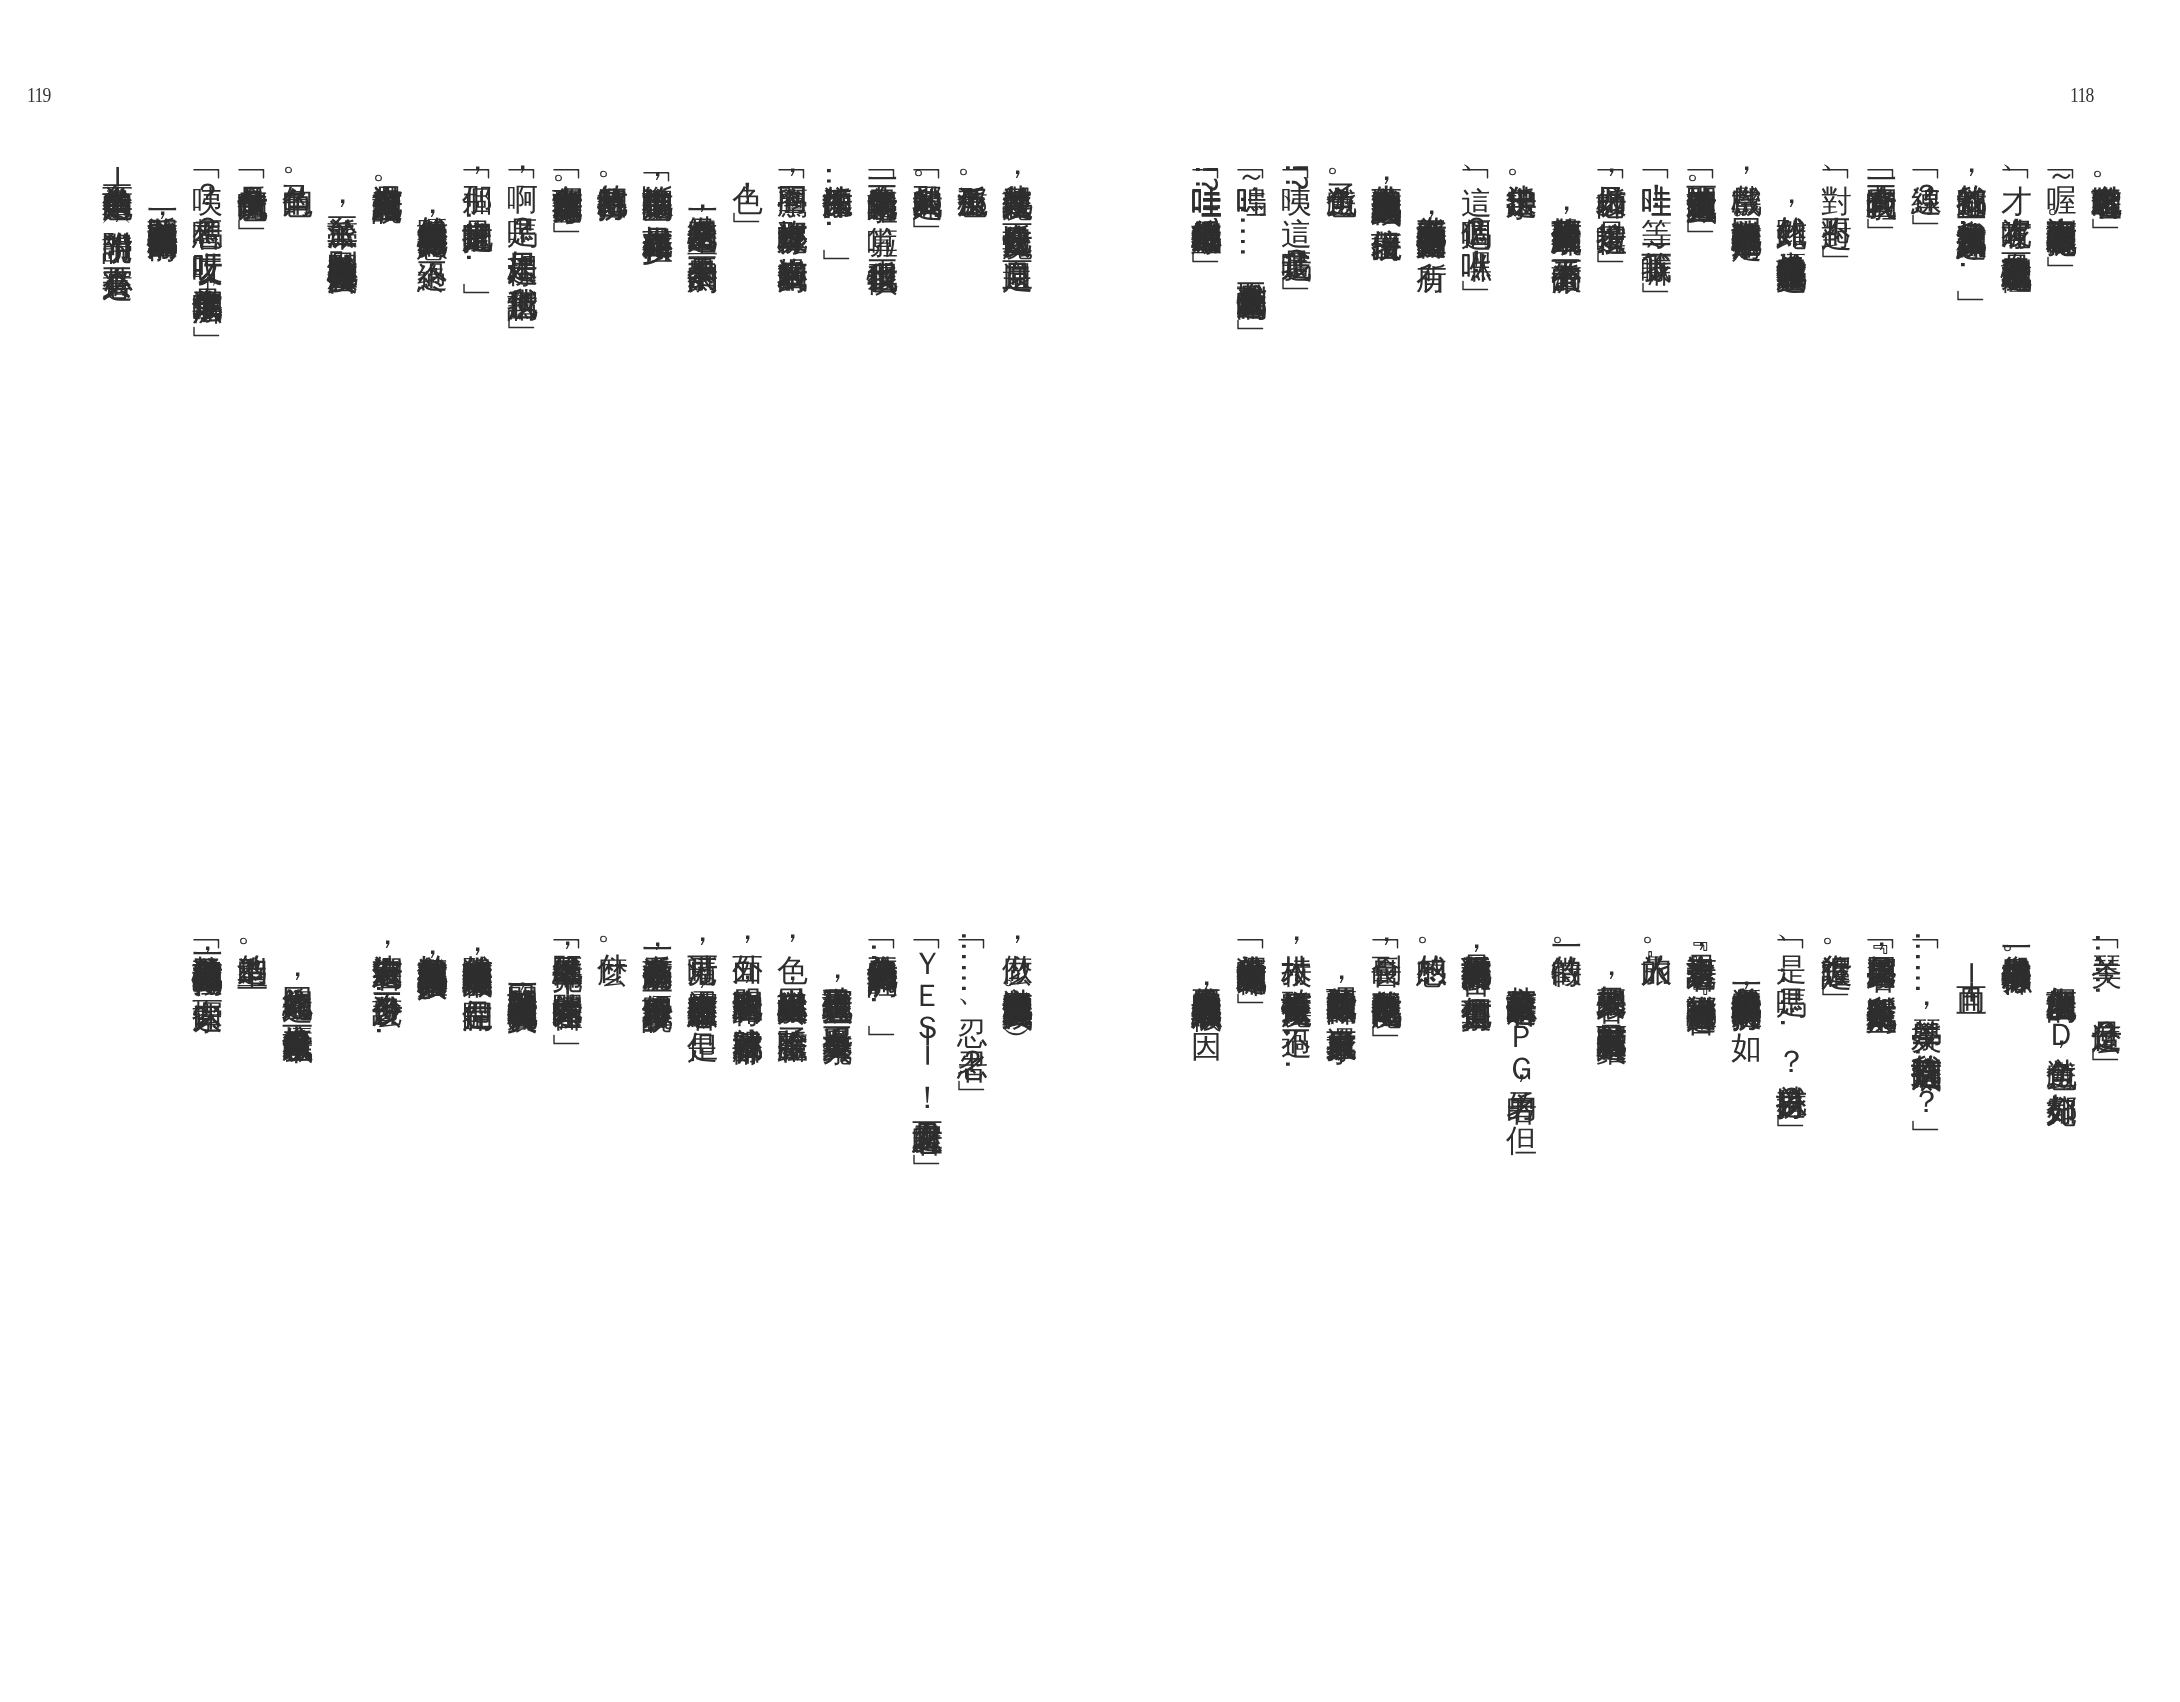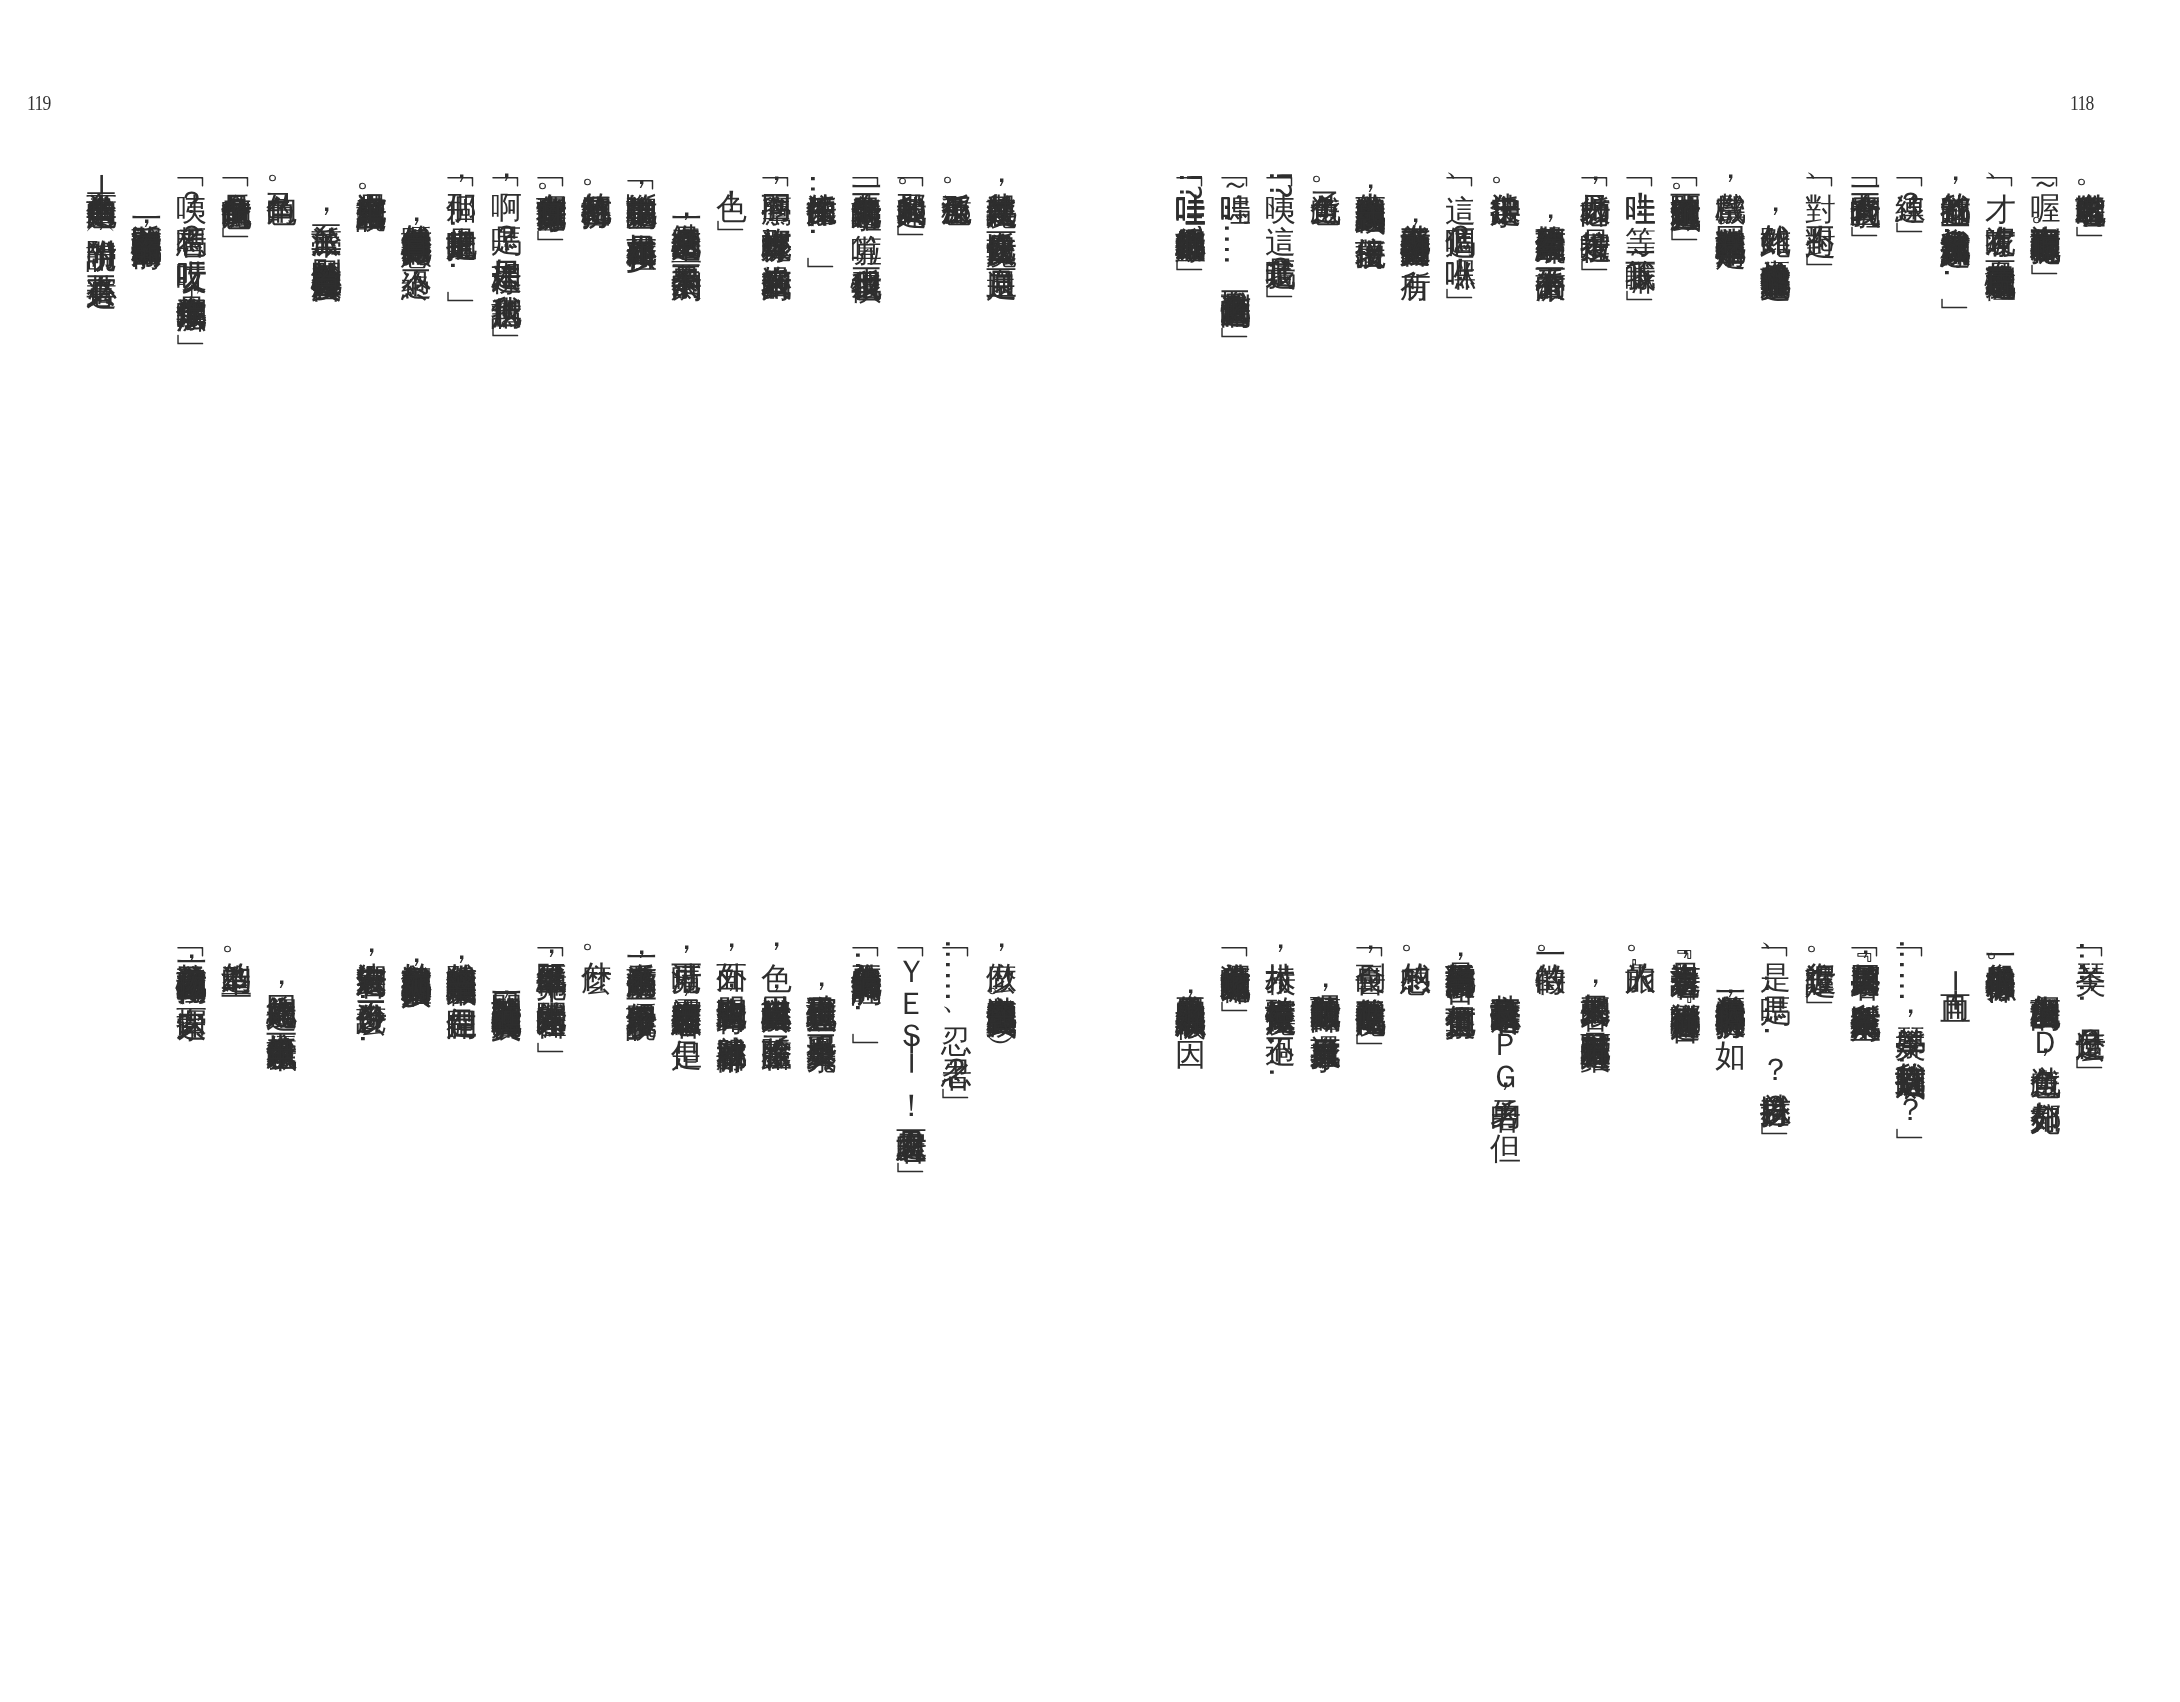--- a/index.html
+++ b/index.html
@@ -14,22 +14,23 @@
       overflow: hidden;
       color: #2b2b2b;
       font-family: "DejaVu Serif", "Liberation Serif", serif;
     }
     .spread {
       position: absolute;
       inset: 0;
     }
     .page {
       position: absolute;
-      top: 8px;
+      top: 0;
       height: 1499px;
+      padding-left: 16px;
     }
     .page-right { left: 1099px; width: 1082px; }
     .page-left  { left: 0;      width: 1082px; }
 
     .page-number {
       position: absolute;
       top: 82px;
       font-family: "Liberation Serif", "DejaVu Serif", serif;
       font-size: 22px;
       letter-spacing: -0.9px;

